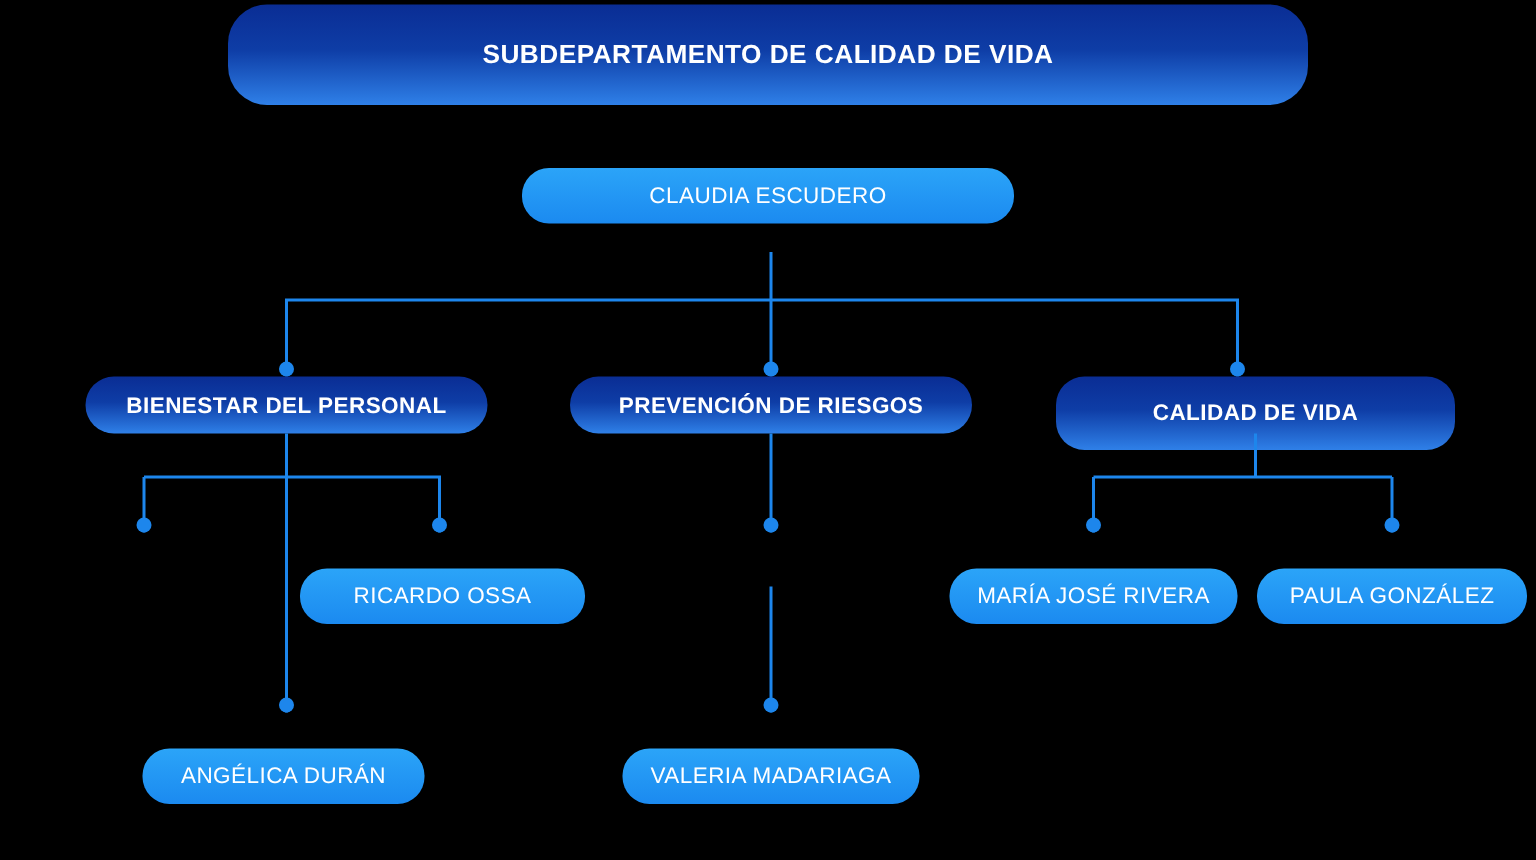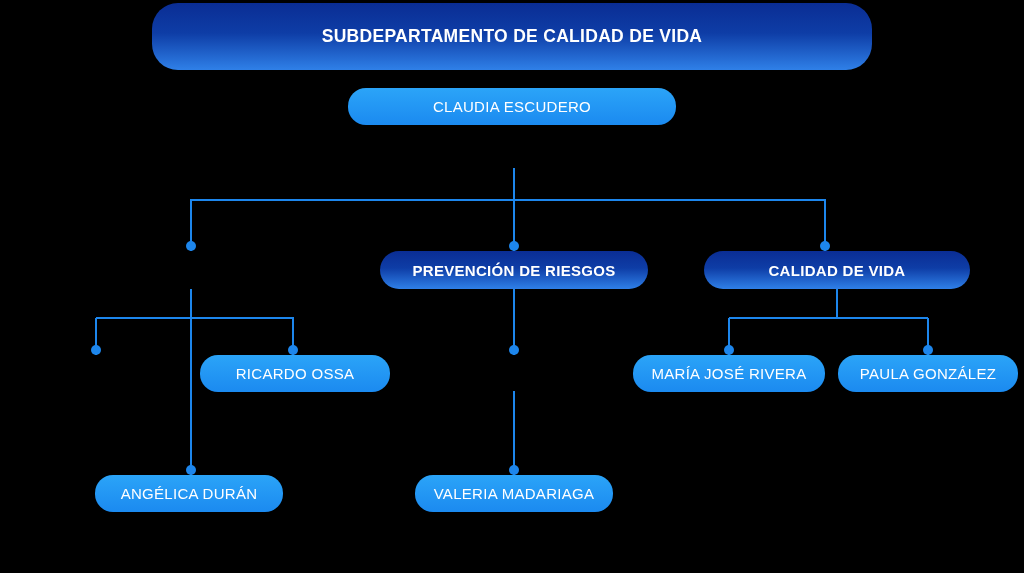--- a/index.html
+++ b/index.html
@@ -25,20 +25,21 @@
     letter-spacing: 0.3px;
     white-space: nowrap;
   }
   .node-dark {
     background: linear-gradient(180deg, #0a2d94 0%, #0e3da6 45%, #2f80e8 100%);
     font-weight: bold;
   }
   .node-light {
     background: linear-gradient(180deg, #2ba4f8 0%, #1b8af0 100%);
     font-weight: normal;
+    margin-top: 24px;
   }
   .title-box {
     flex-direction: row;
     font-size: 17.5px;
     line-height: 1.5;
     border-radius: 26px;
   }
   .dept   { font-size: 15px; border-radius: 19px; }
   .person { font-size: 15px; border-radius: 18px; }
   .line {
@@ -65,22 +66,23 @@
 
   <div class="line" style="left:513px; top:168px; width:2px; height:32px;"></div>
   <div class="line" style="left:190px; top:199px; width:636px; height:2px;"></div>
   <div class="line" style="left:190px; top:200px; width:2px; height:51px;"></div>
   <div class="line" style="left:513px; top:200px; width:2px; height:51px;"></div>
   <div class="line" style="left:824px; top:200px; width:2px; height:51px;"></div>
   <div class="dot" style="left:186px; top:241px;"></div>
   <div class="dot" style="left:509px; top:241px;"></div>
   <div class="dot" style="left:820px; top:241px;"></div>
 
+  <div class="node node-dark dept" style="left:57px; top:251px; width:268px; height:38px;">BIENESTAR DEL PERSONAL</div>
   <div class="node node-dark dept" style="left:380px; top:251px; width:268px; height:38px;">PREVENCIÓN DE RIESGOS</div>
-  <div class="node node-dark dept" style="left:704px; top:251px; width:266px; height:38px;">CALIDAD DE VIDA</div>
+  <div class="node node-dark dept" style="left:704px; top:251px; width:266px; height:49px;">CALIDAD DE VIDA</div>
 
   <div class="line" style="left:190px; top:289px; width:2px; height:186px;"></div>
   <div class="line" style="left:96px; top:317px; width:198px; height:2px;"></div>
   <div class="line" style="left:95px; top:318px; width:2px; height:37px;"></div>
   <div class="line" style="left:292px; top:318px; width:2px; height:37px;"></div>
   <div class="dot" style="left:91px; top:345px;"></div>
   <div class="dot" style="left:288px; top:345px;"></div>
   <div class="dot" style="left:186px; top:465px;"></div>
 
   <div class="line" style="left:513px; top:289px; width:2px; height:66px;"></div>

